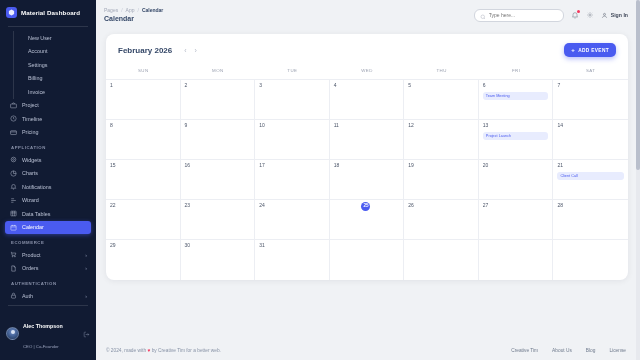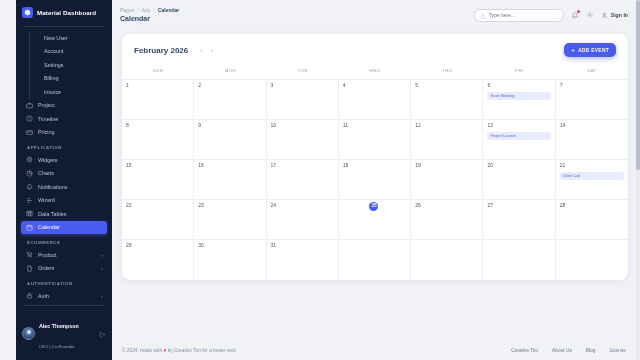--- a/index.html
+++ b/index.html
@@ -1,21 +1,21 @@
 <!DOCTYPE html>
 <html><head>
 <meta charset="utf-8">
 <style>
   * { box-sizing: border-box; margin: 0; padding: 0; }
   html, body {
     width: 640px; height: 360px; overflow: hidden;
     font-family: "Liberation Sans", sans-serif;
     background: #f0f2f5;
   }
-  .app { display: flex; width: 640px; height: 292px; padding-left: 16px; }
+  .app { display: flex; width: 640px; height: 292px; }
 
   
   .sidebar {
     width: 96px; height: 360px; flex: 0 0 96px;
     background: #111b33;
     background-image: radial-gradient(rgba(255,255,255,.05) .5px, transparent .5px);
     background-size: 6px 6px;
     display: flex; flex-direction: column;
     position: relative; overflow: hidden;
   }

